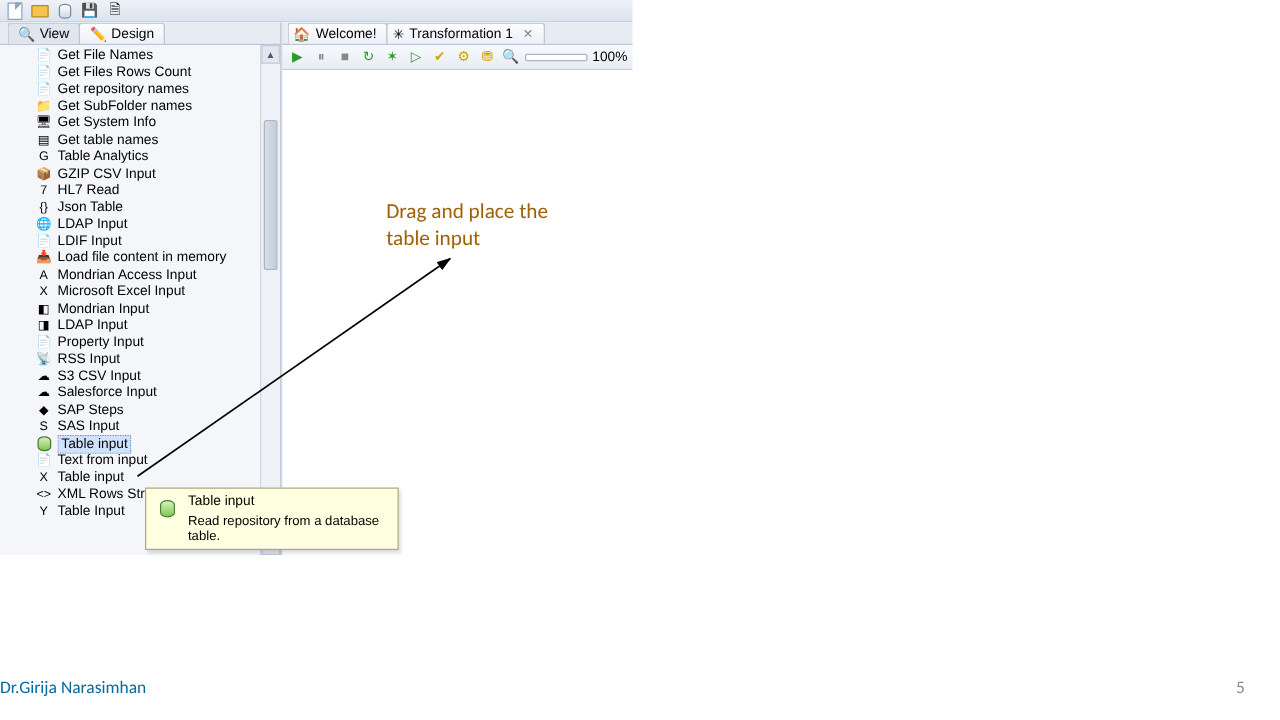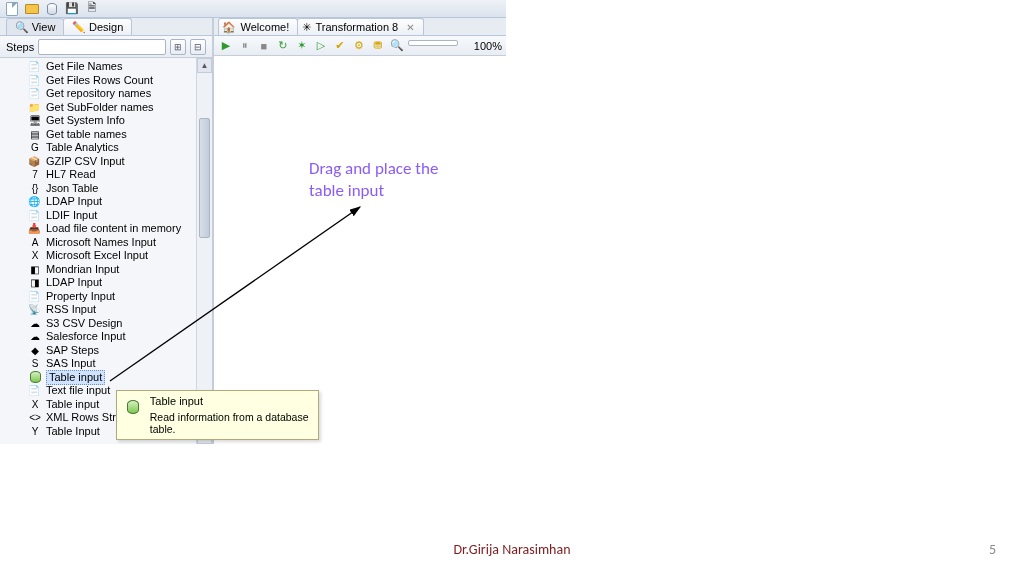--- a/index.html
+++ b/index.html
@@ -33,37 +33,37 @@
   .tree-item { height: 13.5px; display: flex; align-items: center; gap: 4px; padding-right: 16px; cursor: default; font-size: 11px; line-height: 13px; }
   .tree-item .ic { width: 14px; height: 14px; display: inline-flex; align-items: center; justify-content: center; font-size: 10px; }
   .tree-item.selected { }
   .tree-item.selected .txt { background: #cfe3ff; border: 1px dotted #6a8fbf; padding: 0 2px; border-radius: 1px; }
 
   .right-pane { flex: 1; display: flex; flex-direction: column; background: #fff; border-left: 1px solid #c5cdd9; }
   .editor-tabs { height: 18px; display: flex; align-items: flex-end; background: #e7ecf3; border-bottom: 1px solid #b8c6d9; padding-left: 4px; }
   .etab { height: 17px; padding: 0 8px 0 4px; display: flex; align-items: center; gap: 4px; font-size: 11px; border: 1px solid #b8c6d9; border-bottom: none; background: linear-gradient(#fdfdfd,#ecf0f6); border-radius: 3px 3px 0 0; margin-right: -1px; }
   .etab .close { font-size: 10px; color: #888; margin-left: 4px; }
   .run-bar { height: 20px; display: flex; align-items: center; padding: 0 4px; gap: 3px; background: linear-gradient(#f7f9fc,#e8edf4); border-bottom: 1px solid #c5cdd9; }
-  .zoom-group { margin-left: auto; display: flex; align-items: flex-start; gap: 16px; }
+  .zoom-group { margin-left: auto; display: flex; align-items: center; gap: 4px; }
   .zoom-bar { width: 50px; height: 6px; background: #fff; border: 1px solid #aab4c2; border-radius: 2px; }
   .canvas { flex: 1; background: #fff; }
 
   
   .tooltip { position: absolute; left: 116px; top: 390px; width: 203px; background: #ffffe1; border: 1px solid #b0a97a; padding: 4px 6px; font-size: 11px; display: flex; gap: 6px; box-shadow: 2px 2px 3px rgba(0,0,0,0.15); }
   .tooltip .tt-ic { width: 24px; height: 24px; display: flex; align-items: center; justify-content: center; }
   .tooltip .tt-body { display: flex; flex-direction: column; gap: 4px; }
   .tooltip .tt-title {}
   .tooltip .tt-desc { font-size: 10.5px; }
 
   
   .annotation { position: absolute; left: 98px; top: 155px; pointer-events: none; }
   .annotation svg { overflow: visible; }
-  .annot-text { position: absolute; left: 309px; top: 158px; font-family: Calibri, sans-serif; font-size: 17px; color: #8b5cf6; line-height: 22px; }
-
-  .footer-author { position: absolute; left: 0; right: 0; bottom: 18px; text-align: center; font-family: Calibri, sans-serif; font-size: 14px; color: #7f1d1d; }
+  .annot-text { position: absolute; left: 309px; top: 158px; font-family: Calibri, sans-serif; font-size: 17px; color: #a16207; line-height: 22px; }
+
+  .footer-author { position: absolute; left: 0; right: 0; bottom: 18px; text-align: left; font-family: Calibri, sans-serif; font-size: 14px; color: #0369a1; }
   .footer-page { position: absolute; right: 28px; bottom: 18px; font-family: Calibri, sans-serif; font-size: 14px; color: #8c8c8c; }
 
   
   .i-doc { width:12px;height:14px;background:#fff;border:1px solid #8aa6c1;border-radius:1px;position:relative; }
   .i-doc::after{content:"";position:absolute;right:-1px;top:-1px;border:3px solid transparent;border-left-color:#8aa6c1;border-top-color:#8aa6c1;}
   .i-folder{width:14px;height:10px;background:#f5c44a;border:1px solid #b58a1e;border-radius:1px;}
   .i-db{width:10px;height:12px;background:linear-gradient(#fff,#d0d8e4);border:1px solid #7a8ca3;border-radius:5px/3px;}
   .i-green-db{width:12px;height:14px;background:linear-gradient(#d6f0c2,#7ec850);border:1px solid #4a7a2e;border-radius:6px/4px;}
 </style>
 </head>
@@ -92,26 +92,20 @@
         <div class="ptab inactive">
           <span>🔍</span>
           <span>View</span>
         </div>
         <div class="ptab">
           <span>✏️</span>
           <span>Design</span>
         </div>
       </div>
 
-      <div class="steps-hdr">
-        <span class="lbl">Steps</span>
-        <div class="search-box"></div>
-        <div class="mini-btn">⊞</div>
-        <div class="mini-btn">⊟</div>
-      </div>
 
       <div class="tree-wrap">
         <div class="tree" id="tree">
             <div class="tree-item">
               <span class="ic">📄</span>
               <span class="txt">Get File Names</span>
             </div>
             <div class="tree-item">
               <span class="ic">📄</span>
               <span class="txt">Get Files Rows Count</span>
@@ -155,21 +149,21 @@
             <div class="tree-item">
               <span class="ic">📄</span>
               <span class="txt">LDIF Input</span>
             </div>
             <div class="tree-item">
               <span class="ic">📥</span>
               <span class="txt">Load file content in memory</span>
             </div>
             <div class="tree-item">
               <span class="ic">A</span>
-              <span class="txt">Microsoft Names Input</span>
+              <span class="txt">Mondrian Access Input</span>
             </div>
             <div class="tree-item">
               <span class="ic">X</span>
               <span class="txt">Microsoft Excel Input</span>
             </div>
             <div class="tree-item">
               <span class="ic">◧</span>
               <span class="txt">Mondrian Input</span>
             </div>
             <div class="tree-item">
@@ -179,21 +173,21 @@
             <div class="tree-item">
               <span class="ic">📄</span>
               <span class="txt">Property Input</span>
             </div>
             <div class="tree-item">
               <span class="ic">📡</span>
               <span class="txt">RSS Input</span>
             </div>
             <div class="tree-item">
               <span class="ic">☁</span>
-              <span class="txt">S3 CSV Design</span>
+              <span class="txt">S3 CSV Input</span>
             </div>
             <div class="tree-item">
               <span class="ic">☁</span>
               <span class="txt">Salesforce Input</span>
             </div>
             <div class="tree-item">
               <span class="ic">◆</span>
               <span class="txt">SAP Steps</span>
             </div>
             <div class="tree-item">
@@ -201,21 +195,21 @@
               <span class="txt">SAS Input</span>
             </div>
             <div class="tree-item selected">
               <span class="ic">
                 <span class="i-green-db" style="width: 11px; height: 12px;"></span>
               </span>
               <span class="txt">Table input</span>
             </div>
             <div class="tree-item">
               <span class="ic">📄</span>
-              <span class="txt">Text file input</span>
+              <span class="txt">Text from input</span>
             </div>
             <div class="tree-item">
               <span class="ic">X</span>
               <span class="txt">Table input</span>
             </div>
             <div class="tree-item">
               <span class="ic">&lt;&gt;</span>
               <span class="txt">XML Rows Str</span>
             </div>
             <div class="tree-item">
@@ -232,21 +226,21 @@
     </div>
 
     <div class="right-pane">
       <div class="editor-tabs">
         <div class="etab">
           <span>🏠</span>
           <span>Welcome!</span>
         </div>
         <div class="etab">
           <span>✳</span>
-          <span>Transformation 8</span>
+          <span>Transformation 1</span>
           <span class="close">✕</span>
         </div>
       </div>
 
       <div class="run-bar">
         <span class="tb-btn" style="color:#2e9a2e;">▶</span>
         <span class="tb-btn" style="color:#888;">⏸</span>
         <span class="tb-btn" style="color:#888;">■</span>
         <span class="tb-btn" style="color:#2e9a2e;">↻</span>
         <span class="tb-btn" style="color:#2e9a2e;">✶</span>
@@ -266,21 +260,21 @@
 
   </div>
 </div>
 
 <div class="tooltip">
   <div class="tt-ic">
       <span class="i-green-db"></span>
     </div>
   <div class="tt-body">
     <div class="tt-title">Table input</div>
-    <div class="tt-desc">Read information from a database table.</div>
+    <div class="tt-desc">Read repository from a database table.</div>
   </div>
 </div>
 
 <div class="annotation">
   <svg width="280" height="240">
     <defs>
       <marker id="ah" markerWidth="10" markerHeight="10" refX="8" refY="3" orient="auto">
         <path d="M0,0 L9,3 L0,6 Z" fill="#000"></path>
       </marker>
     </defs>

